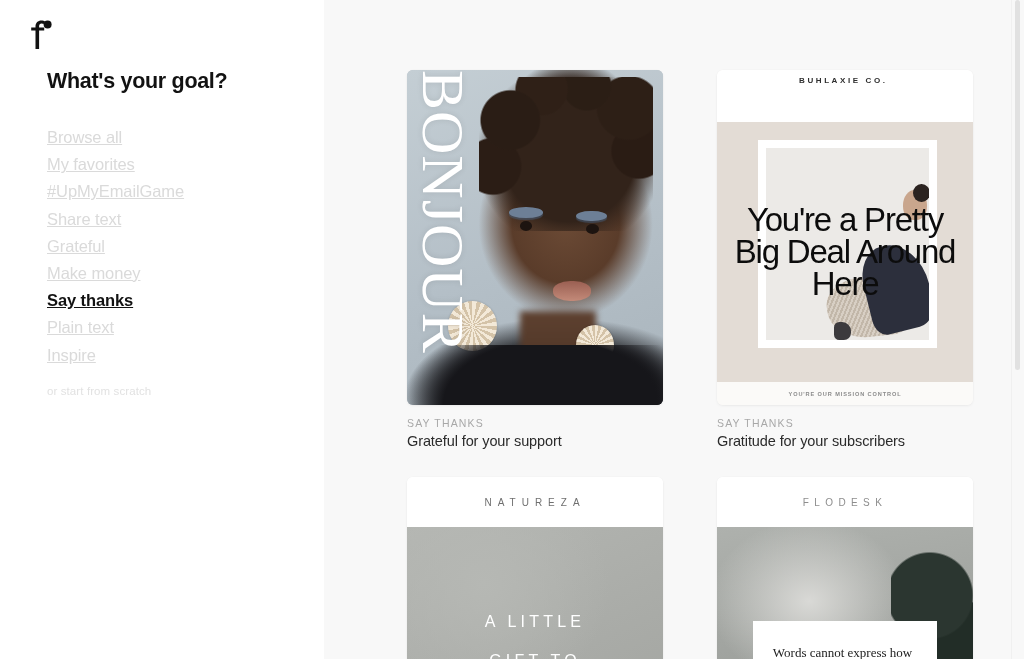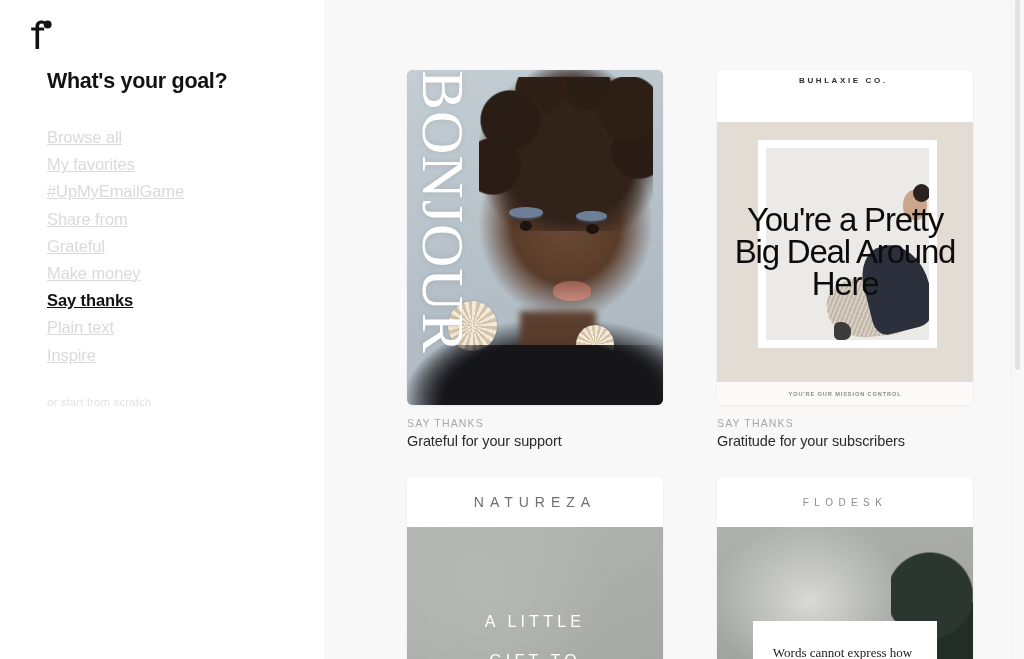--- a/index.html
+++ b/index.html
@@ -66,21 +66,21 @@
   }
 
   .goal-item.active {
     color: #121212;
     font-weight: bold;
   }
 
   #scratch-link {
     position: absolute;
     left: 47px;
-    top: 396px;
+    top: 385px;
     font-size: 11.5px;
     color: #e2e2e2;
     cursor: pointer;
     letter-spacing: 0.1px;
   }
 
   
   #main {
     flex: 1;
     height: 659px;
@@ -291,21 +291,21 @@
     font-size: 5.6px; font-weight: bold;
     letter-spacing: 0.9px;
     color: #8b8b8b;
   }
 
   
   .t3 { background: #ffffff; }
   .t3 .hdr {
     height: 50px; background: #ffffff;
     display: flex; align-items: center; justify-content: center;
-    font-size: 14px; letter-spacing: 6px; color: #6f6f6f;
+    font-size: 10px; letter-spacing: 6px; color: #6f6f6f;
   }
   .t3 .body {
     height: 285px;
     background:
       radial-gradient(ellipse 70% 60% at 30% 20%, #b6b8b4 0%, rgba(182,184,180,0) 70%),
       linear-gradient(155deg, #b4b6b2 0%, #a9aba7 50%, #9fa19c 100%);
     position: relative;
   }
   .t3 .body::after {
     content: "";
@@ -391,21 +391,21 @@
         <circle cx="19.6" cy="4.6" r="4.0" fill="#111111"></circle>
       </svg>
     </div>
 
     <h1 id="sidebar-heading">What's your goal?</h1>
 
     <ul id="goal-list">
       <li class="goal-item">Browse all</li>
       <li class="goal-item">My favorites</li>
       <li class="goal-item">#UpMyEmailGame</li>
-      <li class="goal-item">Share from</li>
+      <li class="goal-item">Share text</li>
       <li class="goal-item">Grateful</li>
       <li class="goal-item">Make money</li>
       <li class="goal-item active">Say thanks</li>
       <li class="goal-item">Plain text</li>
       <li class="goal-item">Inspire</li>
     </ul>
 
     <div id="scratch-link">or start from scratch</div>
   </aside>
 

